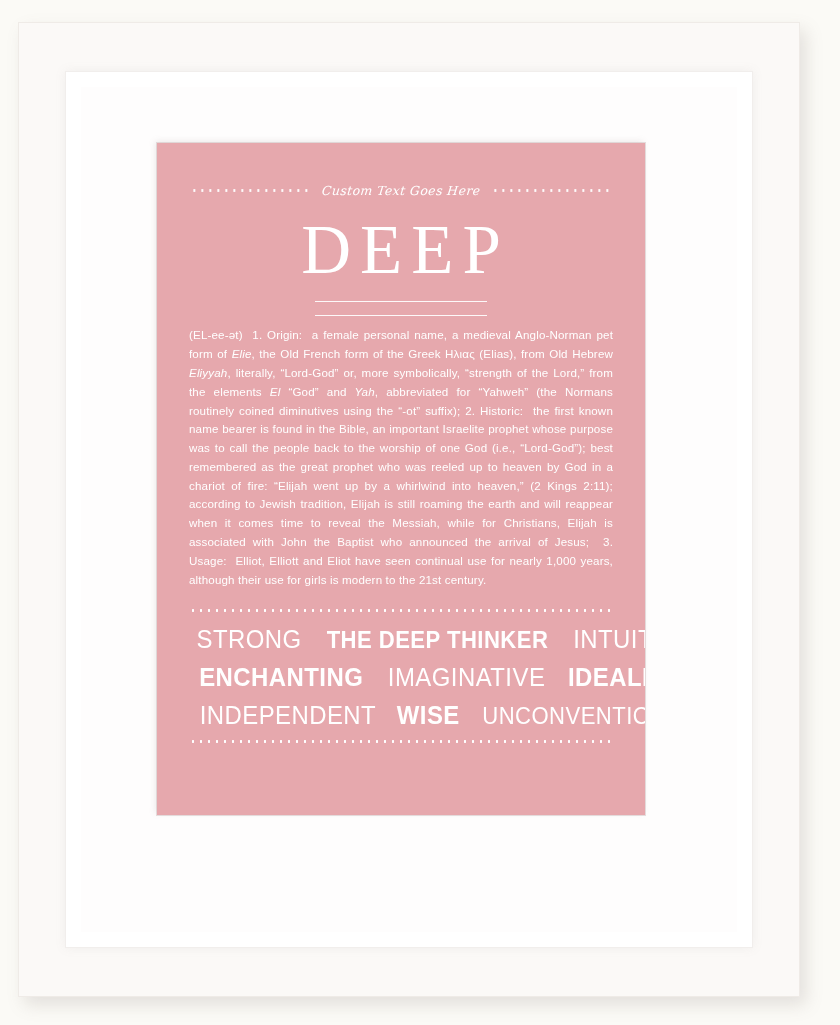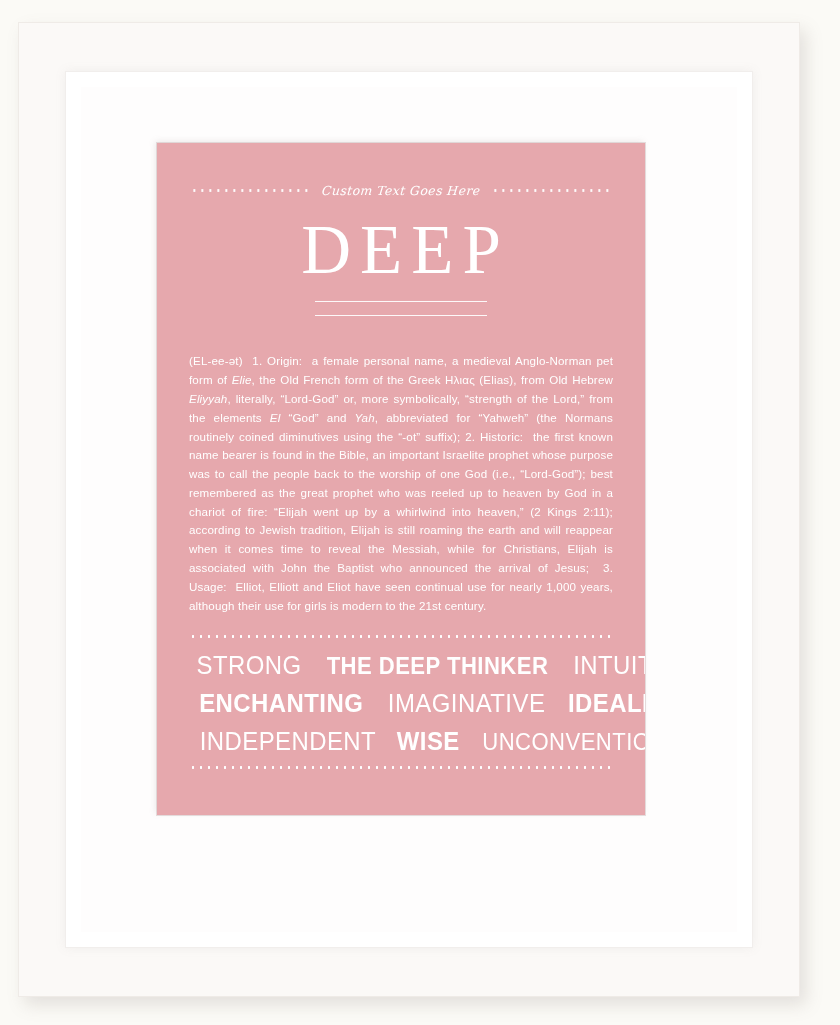--- a/index.html
+++ b/index.html
@@ -125,21 +125,21 @@
     text-align: center;
     font-family: "Liberation Serif", serif;
     font-size: 20.5px;
     letter-spacing: 4.2px;
     text-indent: 4px;
     margin-top: 13px;
     font-weight: 400;
   }
 
   .body-copy {
-    margin-top: 36px;
+    margin-top: 10px;
     font-family: "Liberation Sans", sans-serif;
     font-size: 11.6px;
     line-height: 1.62;
     text-align: justify;
     letter-spacing: .15px;
     color: #ffffff;
   }
   .body-copy i { font-style: italic; }
 
   .dotline-full {

